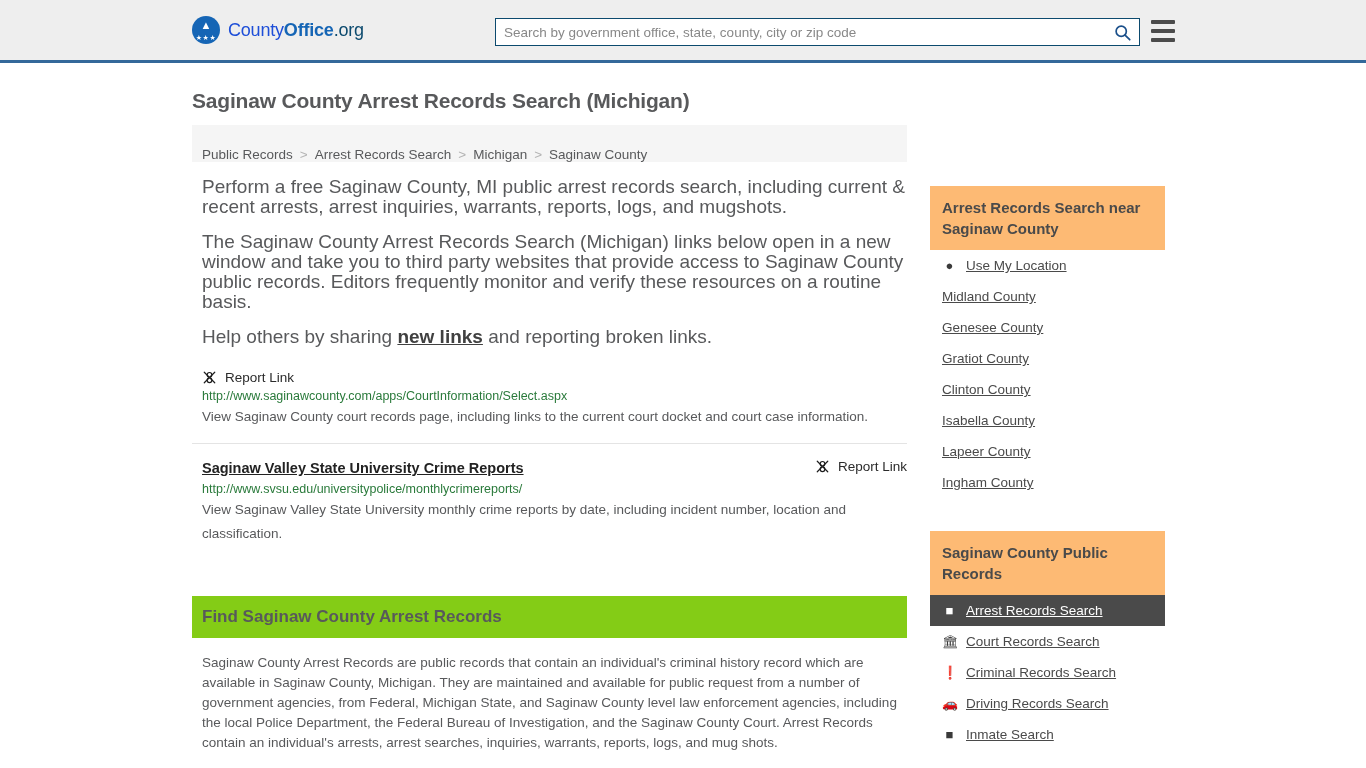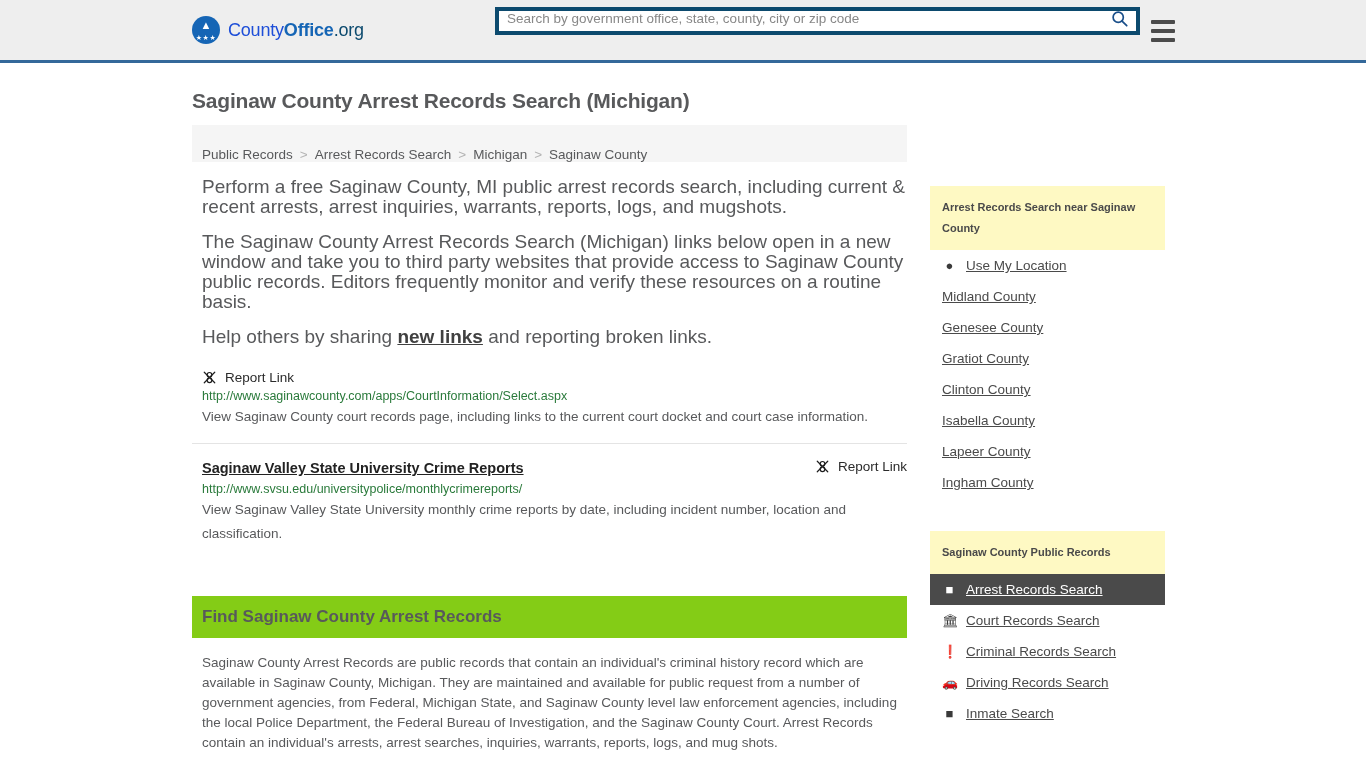--- a/index.html
+++ b/index.html
@@ -64,27 +64,27 @@
     letter-spacing: -0.2px;
     white-space: nowrap;
   }
   #brand-text .c1 { color: #1d4ed8; }
   #brand-text .c2 { color: #1565b5; font-weight: bold; }
   #brand-text .c3 { color: #0c4a6e; font-size: 18px; }
 
   #search-wrap {
     position: absolute;
     left: 495px;
-    top: 7px;
+    top: 18px;
     width: 645px;
     height: 28px;
     background: #ffffff;
-    border: 4px solid #0c4a6e;
-    display: flex;
-    align-items: flex-end;
+    border: 1px solid #0c4a6e;
+    display: flex;
+    align-items: flex-start;
   }
   #search-input {
     flex: 1 1 auto;
     border: 0;
     outline: 0;
     height: 26px;
     padding: 0 8px;
     font-family: "Liberation Sans", sans-serif;
     font-size: 13.5px;
     color: #333;
@@ -224,23 +224,23 @@
     margin: 15px 0 0 0;
   }
   .section-body p.bold {
     font-weight: bold;
     color: #4a4a4a;
     margin-top: 19px;
   }
 
   
   .side-head {
-    background: #fef9c3;
+    background: #fdba74;
     padding: 11px 12px;
-    font-size: 11px;
+    font-size: 15px;
     font-weight: bold;
     color: #4a4a4a;
     line-height: 21px;
   }
   #near-box { margin-top: 123px; }
   .side-list { list-style: none; margin: 0; padding: 0; }
   .side-list li {
     display: flex;
     align-items: center;
     gap: 9px;

